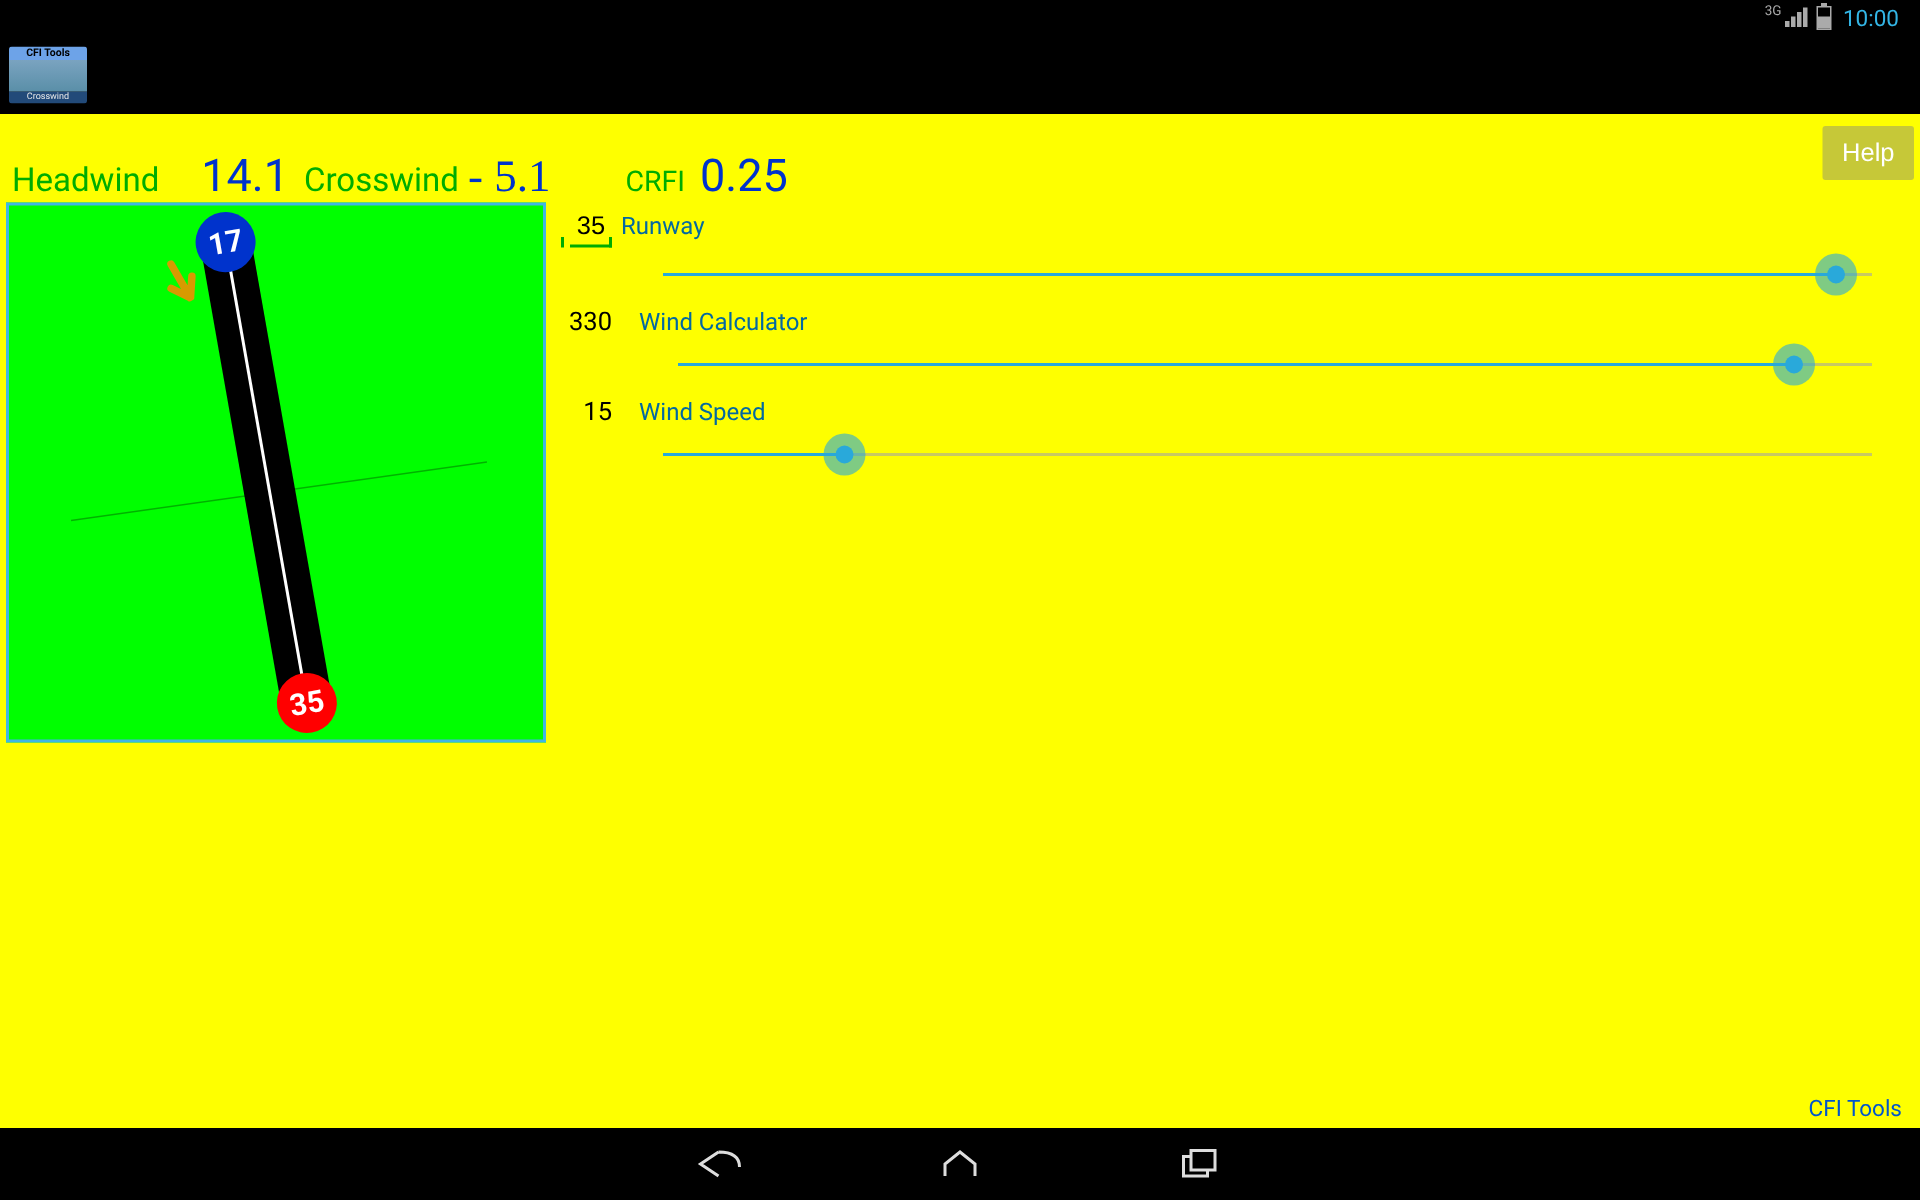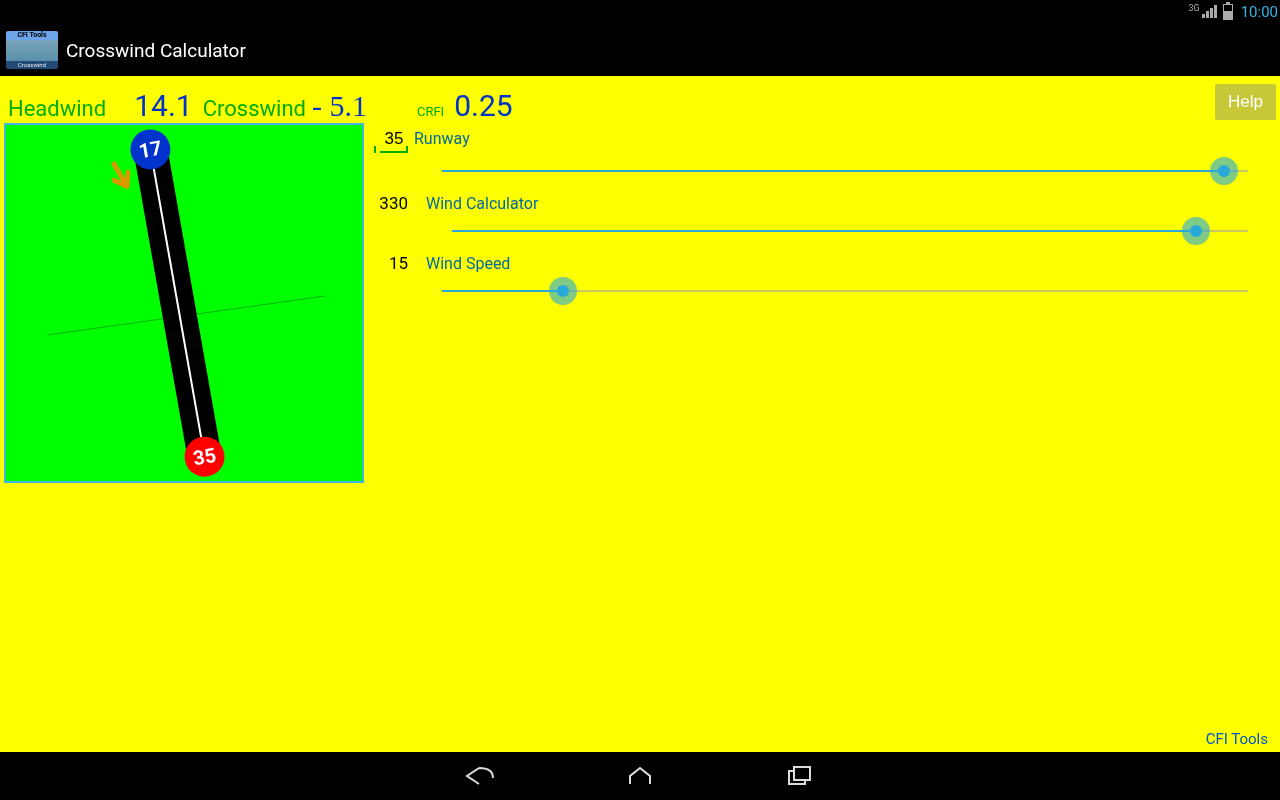--- a/index.html
+++ b/index.html
@@ -12,21 +12,21 @@
     user-select: none;
     overflow: hidden;
   }
   .status-bar {
     height: 24px;
     background: #000;
     color: #33b5e5;
     display: flex;
     justify-content: flex-end;
     align-items: center;
-    padding-right: 2px;
+    padding-right: 14px;
     font-size: 15px;
     gap: 4px;
   }
   .status-bar .sig {
     display: flex;
     align-items: flex-end;
     gap: 1px;
     padding-bottom: 2px;
   }
   .status-bar .bar {
@@ -113,21 +113,21 @@
 
   .content {
     height: calc(800px - 24px - 52px - 48px);
     background: #feff00;
     position: relative;
     width: 100%;
   }
   .content-top {
     display: flex;
     align-items: baseline;
-    padding: 12px 8px 0 8px;
+    padding: 24px 8px 0 8px;
     position: relative;
   }
   .hw-label {
     color: #00ad00;
     font-size: 22px;
   }
   .hw-value {
     color: #0033cc;
     font-size: 30px;
     margin-left: 28px;
@@ -138,21 +138,21 @@
     margin-left: 10px;
   }
   .cw-value {
     color: #0033cc;
     font-size: 30px;
     margin-left: 6px;
     font-family: Liberation Serif, serif;
   }
   .crfi-label {
     color: #00ad00;
-    font-size: 13px;
+    font-size: 19px;
     margin-left: 50px;
   }
   .crfi-value {
     color: #0033cc;
     font-size: 30px;
     margin-left: 10px;
   }
   .help-btn {
     position: absolute;
     right: 4px;
@@ -371,21 +371,20 @@
   <span class="batt"></span>
   <span style="margin-left:4px">10:00</span>
 </div>
 
 <div class="action-bar">
   <div class="logo">
     <div class="lt">CFI Tools</div>
     <div class="lm"></div>
     <div class="lb">Crosswind</div>
   </div>
-  <div class="action-title">Crosswind Calculator</div>
 </div>
 
 <div class="content">
 
   <div class="content-top">
     <span class="hw-label">Headwind</span>
     <span class="hw-value">14.1</span>
     <span class="cw-label">Crosswind</span>
     <span class="cw-value">- 5.1</span>
     <span class="crfi-label">CRFI</span>

